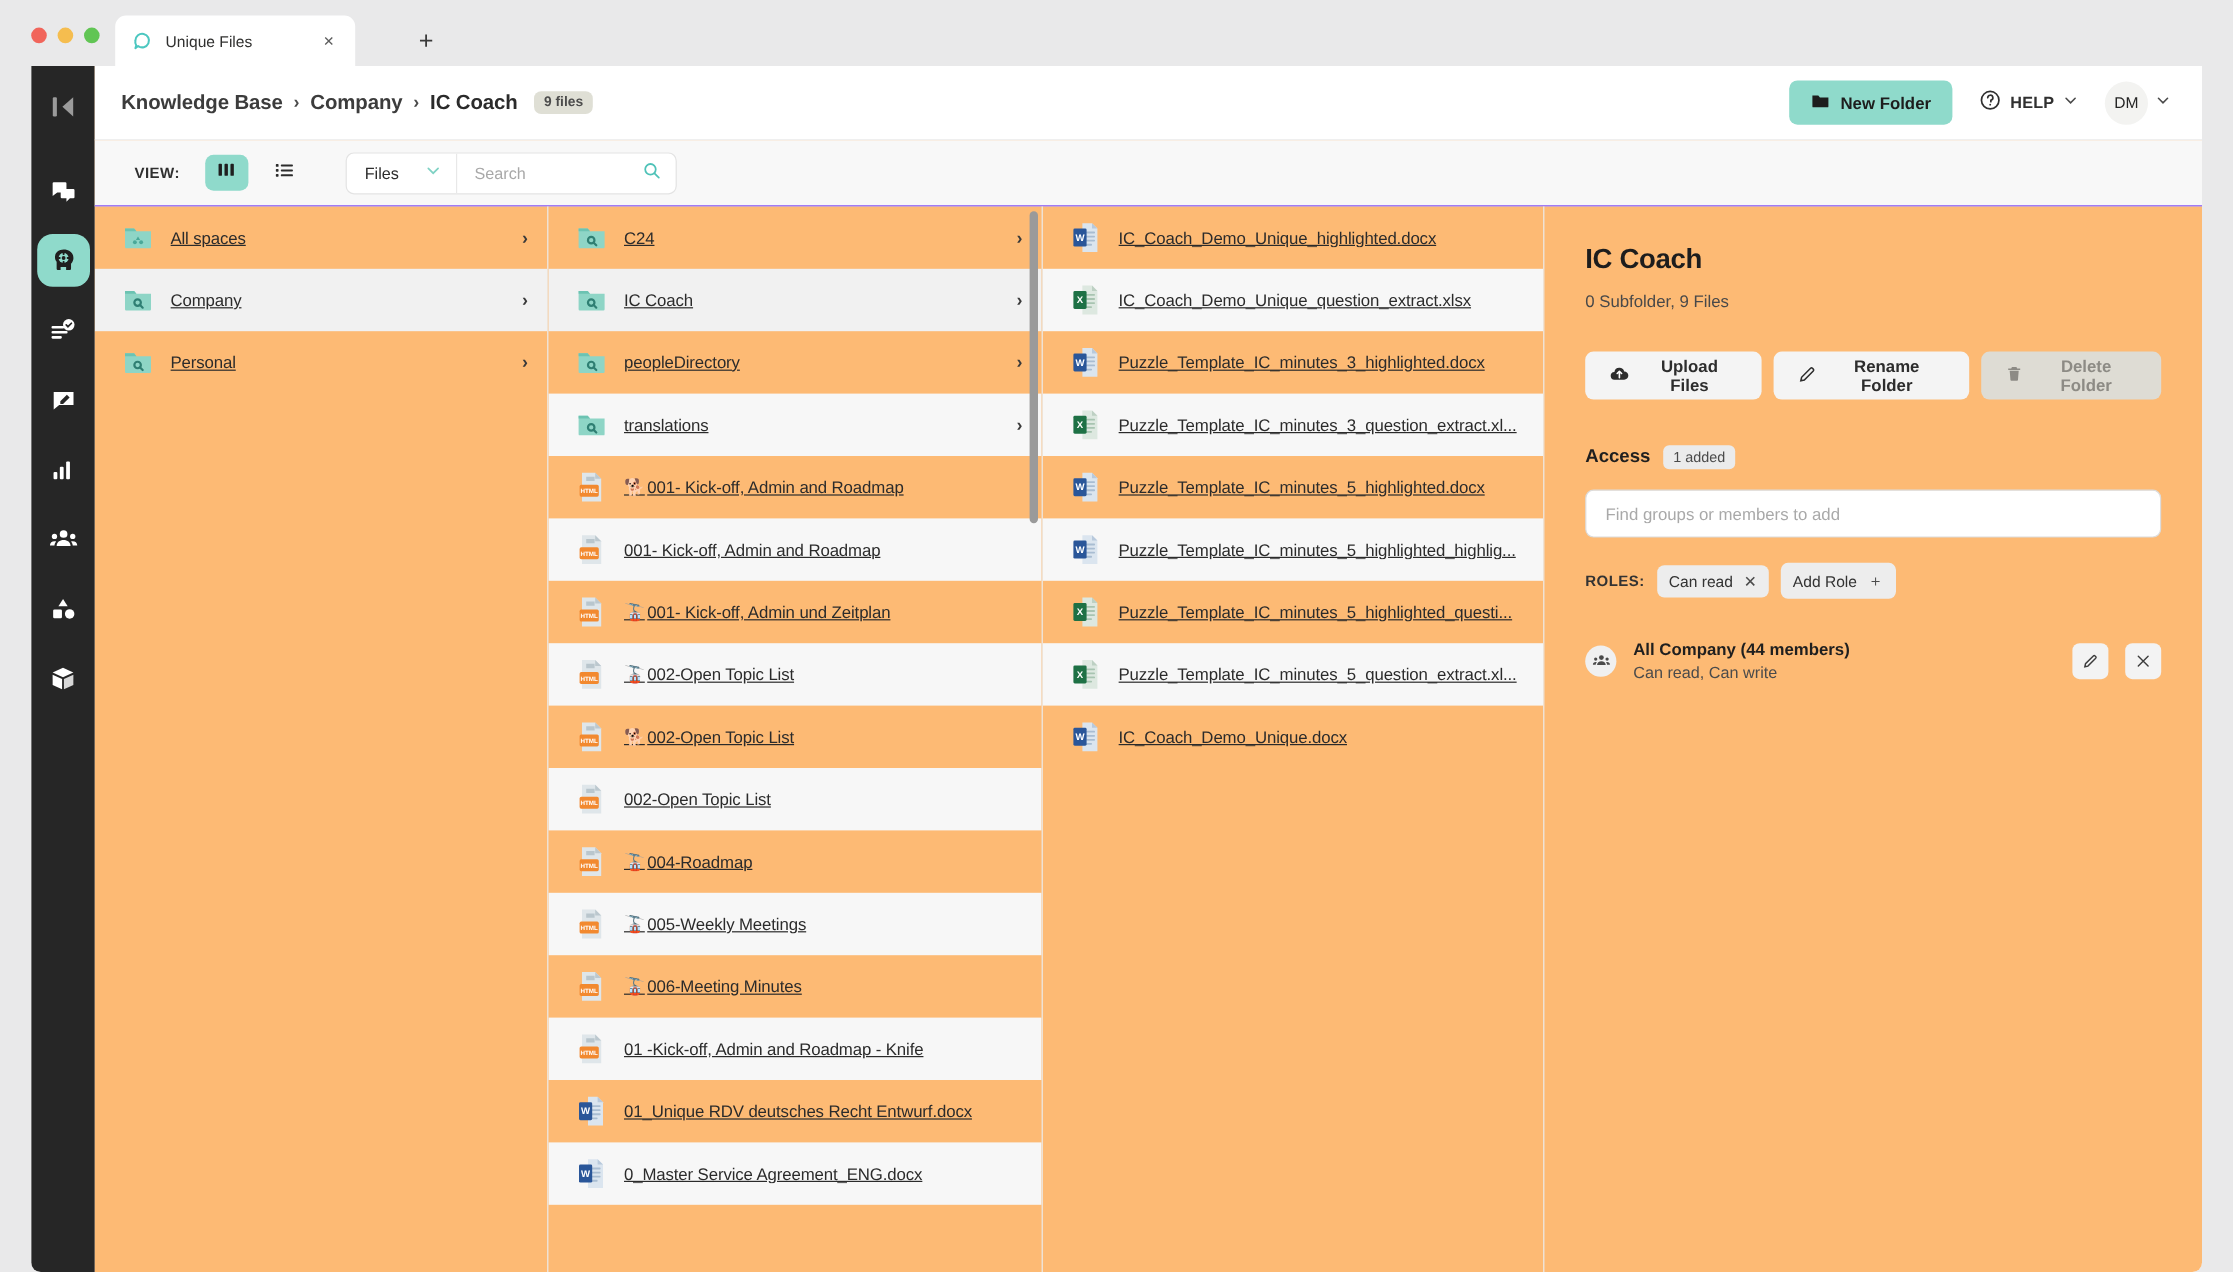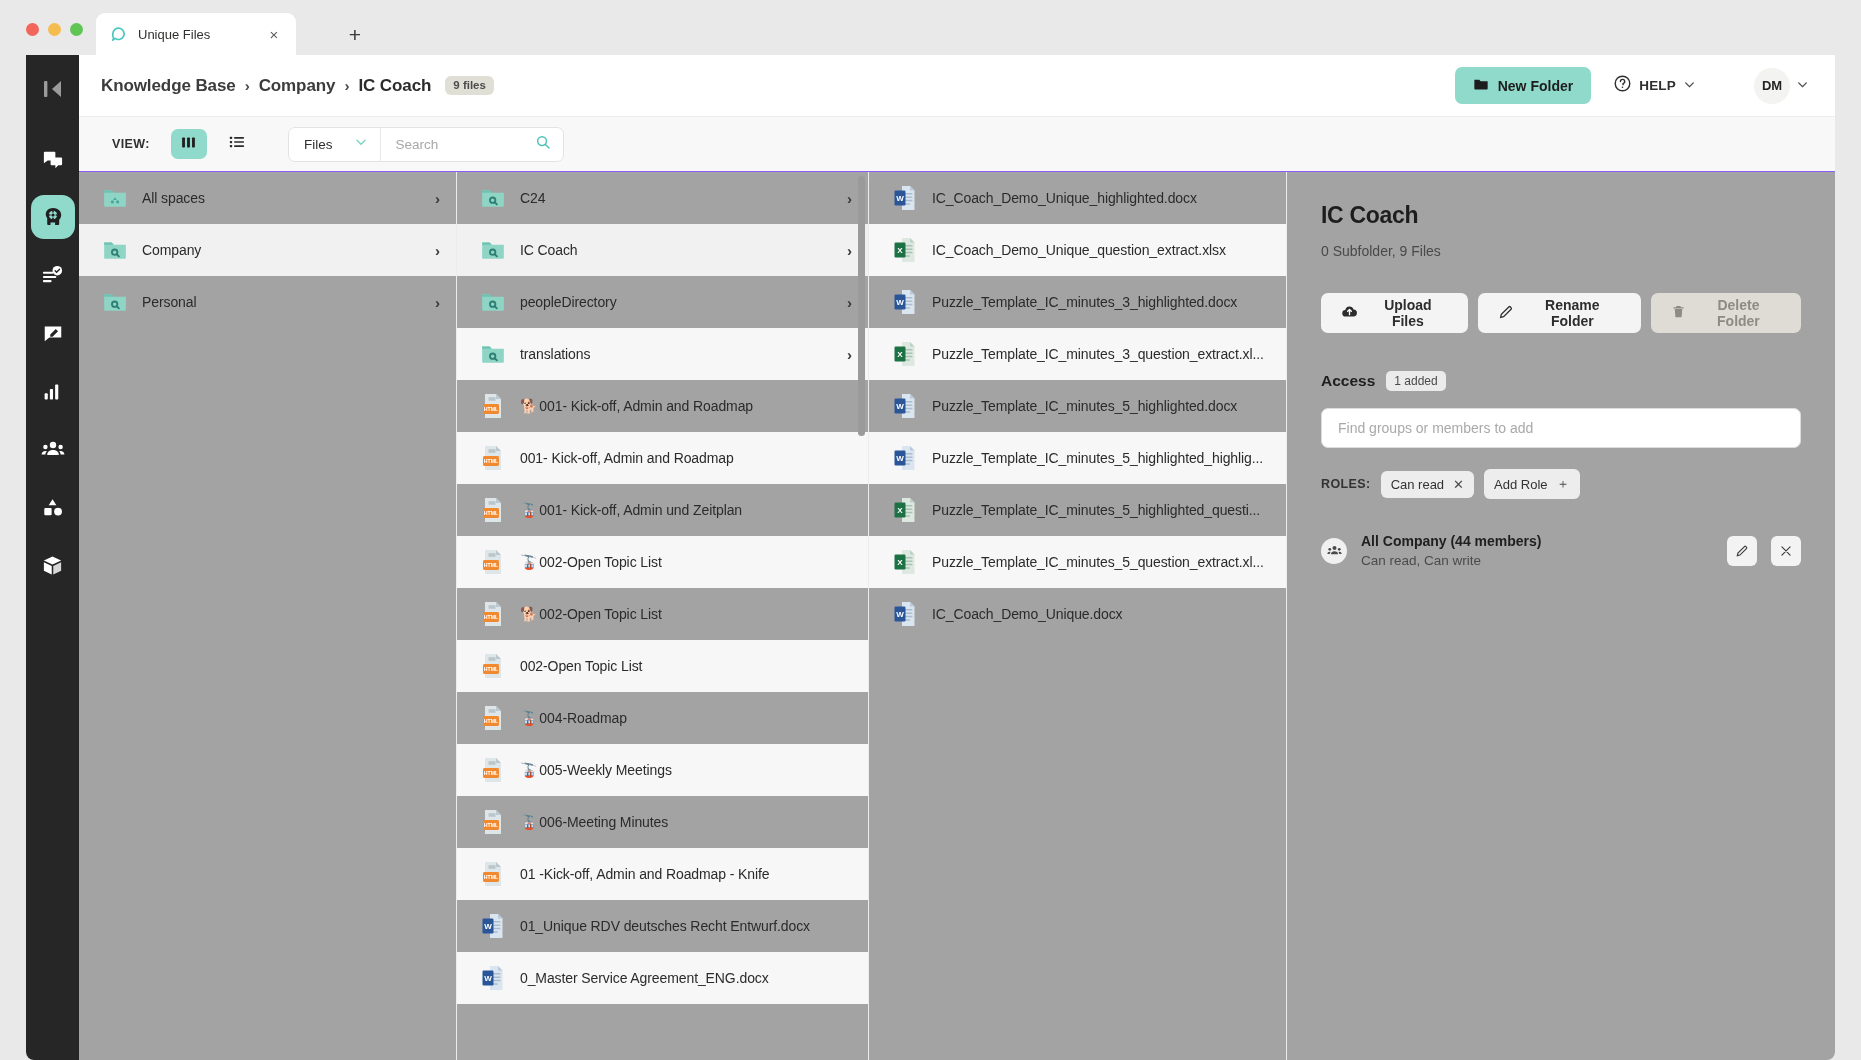--- a/index.html
+++ b/index.html
@@ -68,21 +68,21 @@
     width: 44px; height: 44px; margin-bottom: 14px;
     display: flex; align-items: center; justify-content: center;
     border-radius: 13px;
   }
   .rail-btn svg { display: block; }
   .rail-btn.active { background: #8fdacb; }
   #rail-collapse { margin-bottom: 26px; }
 
   
   #main { flex: 1; height: 100%; display: flex; flex-direction: column;
-          min-width: 0; background: #a3a3a3; }
+          min-width: 0; background: #fdba74; }
 
   
   #header {
     height: 62px; flex: 0 0 62px; background: #ffffff;
     display: flex; align-items: center; padding: 0 26px 0 22px;
     border-bottom: 1px solid #ececec;
   }
   #breadcrumb { display: flex; align-items: center; gap: 9px; }
   .crumb { font-size: 17px; font-weight: bold; color: #2b2b2b; letter-spacing: -0.1px; }
   .crumb.link { color: #3c3c3c; }
@@ -102,21 +102,21 @@
   }
   #help-menu {
     display: flex; align-items: center; gap: 7px; margin-left: 22px;
     color: #303030;
   }
   #help-label { font-size: 13.5px; font-weight: bold; letter-spacing: 0.2px; }
   #avatar-menu { display: flex; align-items: center; gap: 6px; margin-left: 22px; }
   #avatar {
     width: 36px; height: 36px; border-radius: 50%; background: #f3f3f1;
     display: flex; align-items: center; justify-content: center;
-    font-size: 13px; font-weight: bold; color: #252525; margin-left: 36px;
+    font-size: 13px; font-weight: normal; color: #252525;
   }
 
   
   #toolbar {
     height: 55px; flex: 0 0 55px; background: #f8f8f8;
     display: flex; align-items: center; padding-left: 33px; gap: 12px;
     border-bottom: 1px solid #8b5cf6;
   }
   #view-label { font-size: 12.5px; font-weight: bold; color: #303030;
                 letter-spacing: 0.4px; margin-right: 9px; }
@@ -163,20 +163,21 @@
   .row {
     display: flex; align-items: center; height: 52px;
     padding: 0 16px 0 22px; gap: 14px; cursor: default;
   }
   .row.alt { background: #f7f7f7; }
   .row.selected { background: #f1f1f1; }
   .row-label {
     flex: 1; font-size: 14px; color: #2b2b2b;
     white-space: nowrap; overflow: hidden; text-overflow: ellipsis;
     letter-spacing: -0.1px;
+    text-decoration: underline;
   }
   .row-chevron { color: #3a3a3a; font-size: 15px; font-weight: bold;
                  flex: 0 0 auto; line-height: 1; }
   .row-icon { flex: 0 0 27px; width: 27px; height: 30px;
               display: flex; align-items: center; justify-content: center; }
   .file-emoji { font-size: 14px; margin-right: 2px; }
 
   
   #col2-scrollbar {
     position: absolute; right: 3px; top: 4px;

